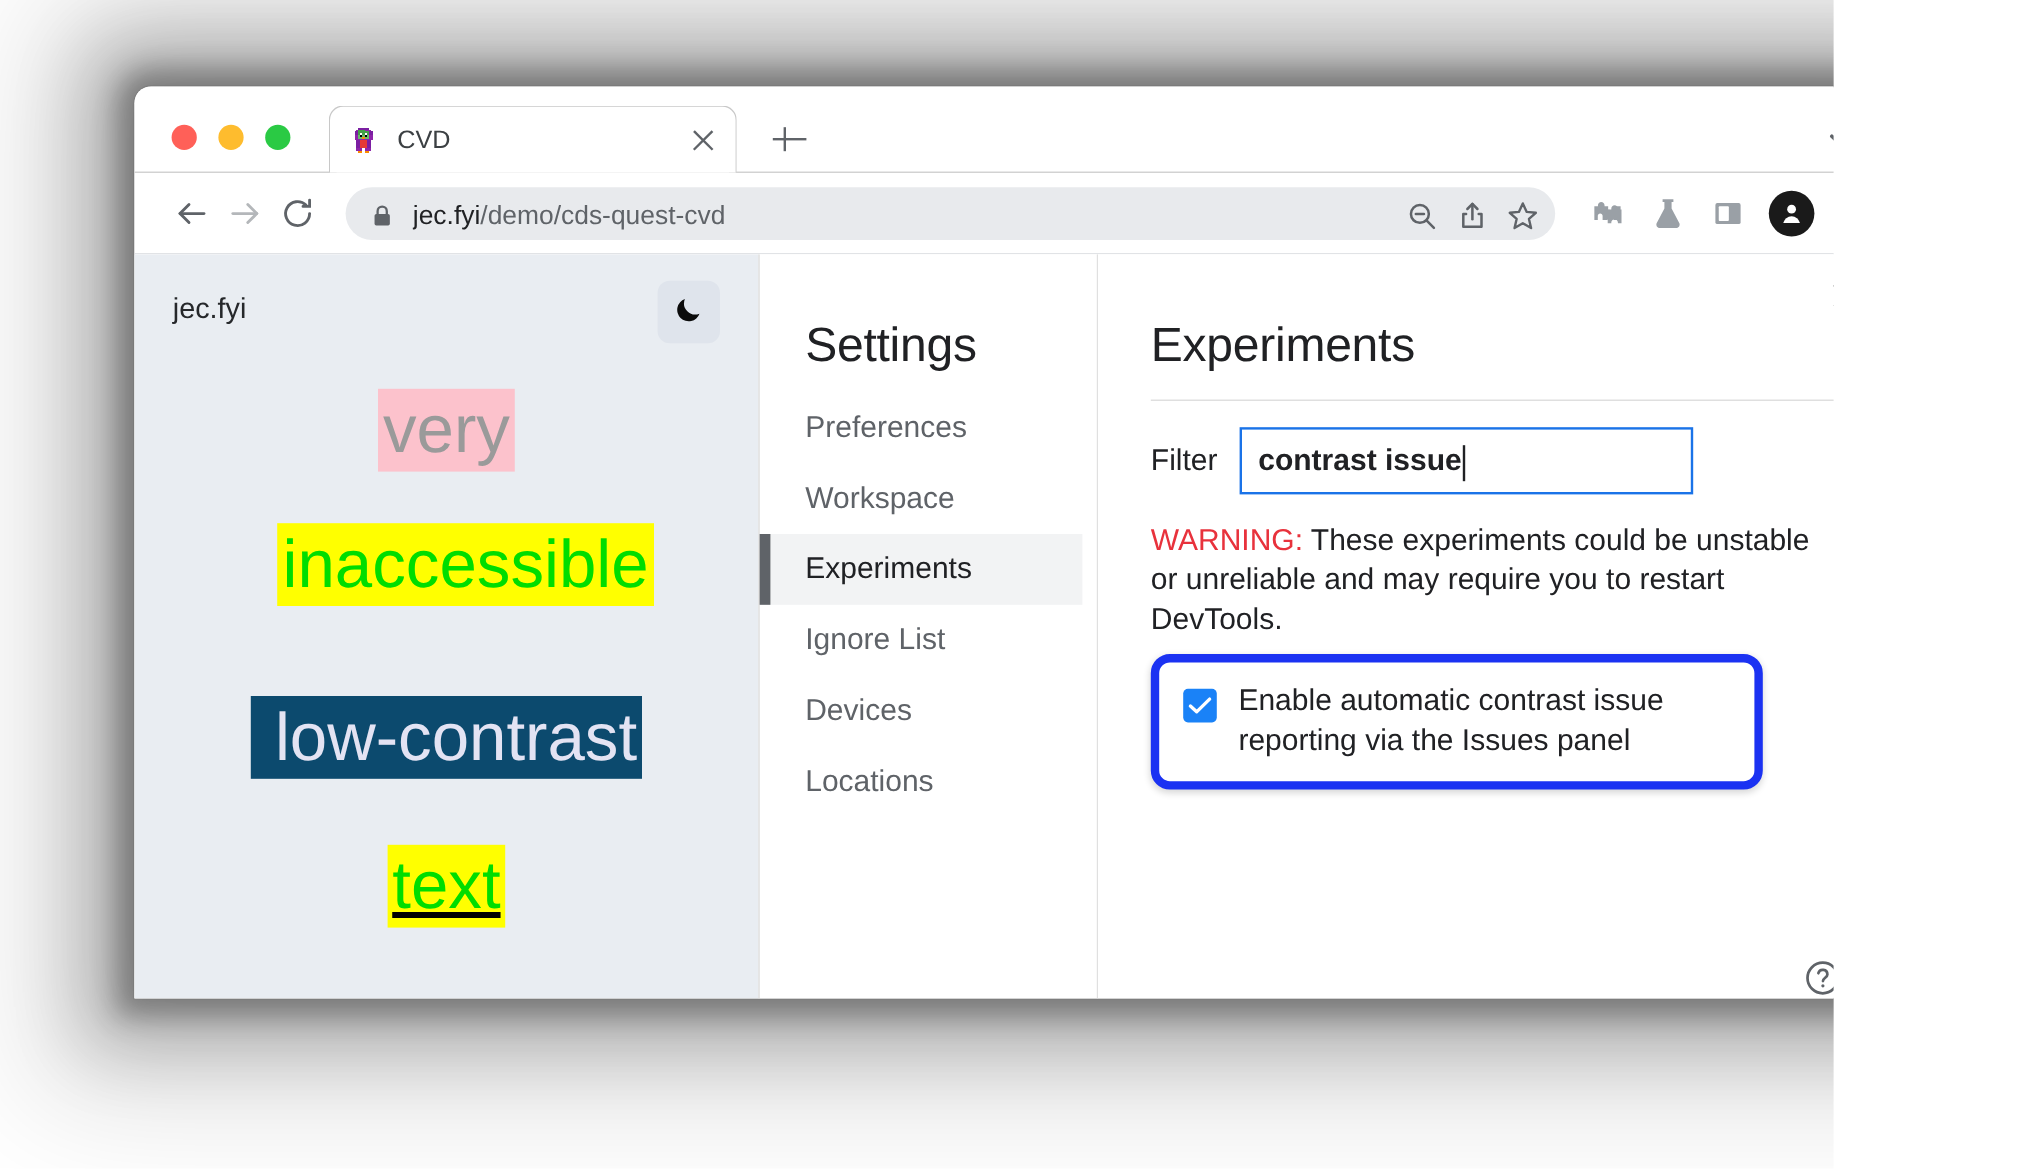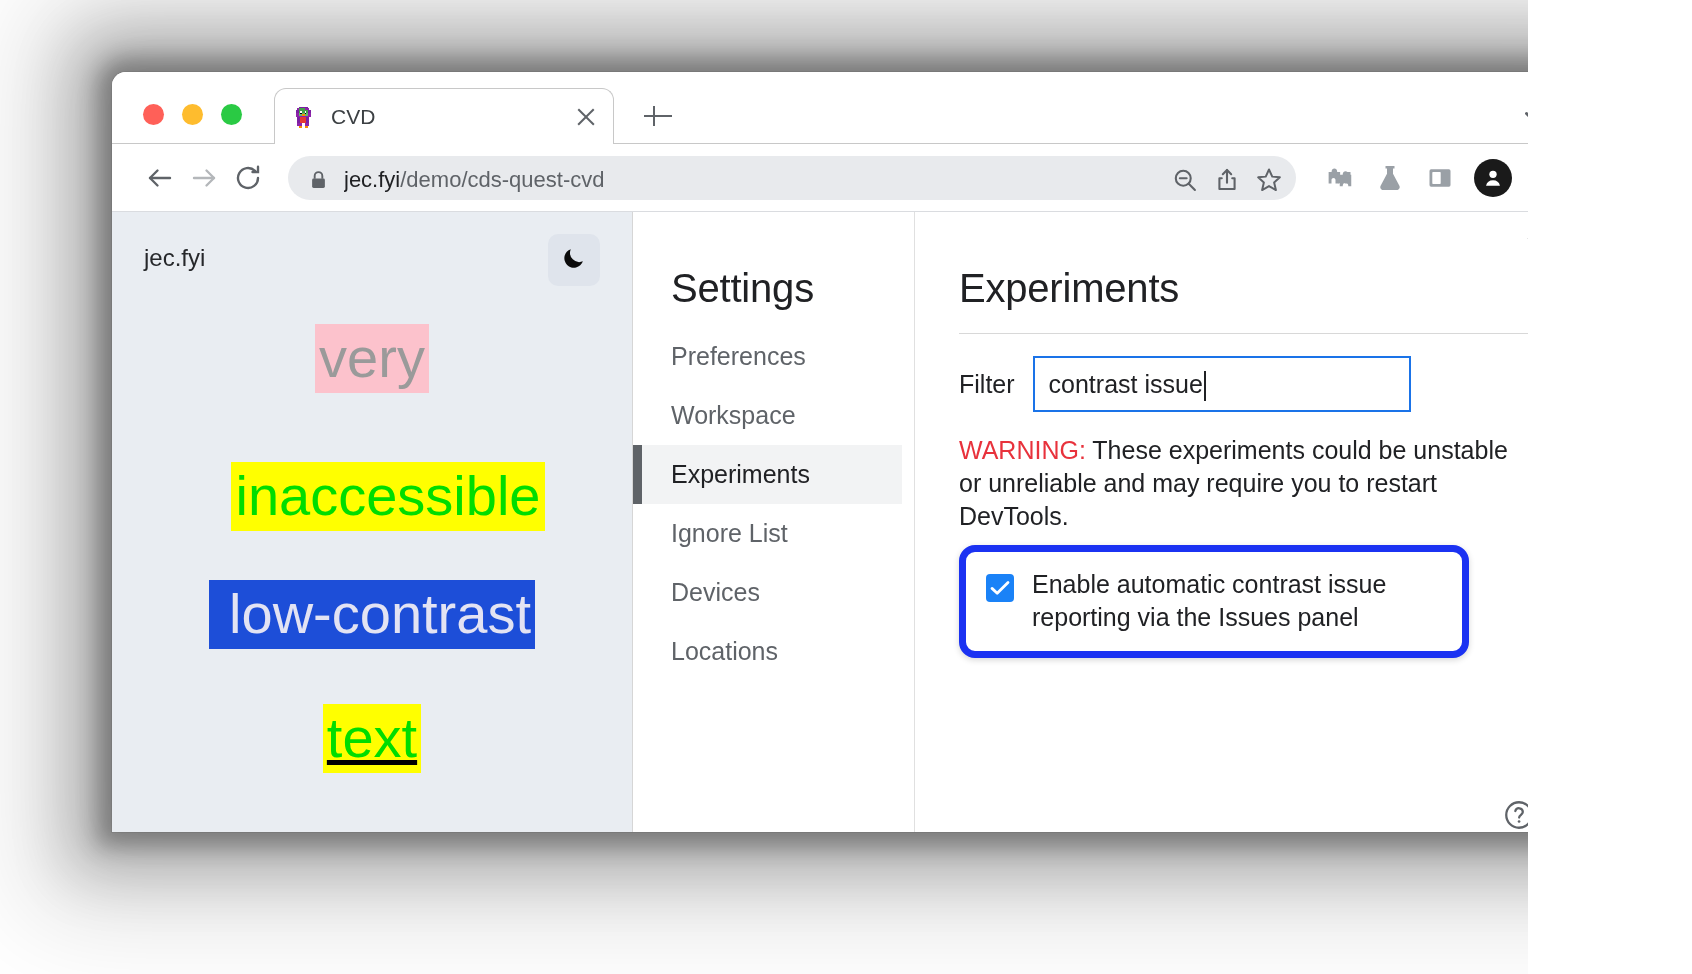--- a/index.html
+++ b/index.html
@@ -259,21 +259,21 @@
   }
   .swatch {
     font-size: 56px;
     font-weight: 500;
     line-height: 1.16;
     padding: 2px 4px;
     white-space: nowrap;
     text-align: right;
   }
   #sw-very  { top: 112px; }
-  #sw-inacc { top: 250px; padding-left: 32px; }
+  #sw-inacc { top: 224px; padding-left: 32px; }
   #sw-low   { top: 368px; }
   #sw-text  { top: 492px; text-decoration: underline; }
 
   
   #devtools {
     flex: 1 1 auto;
     background: #ffffff;
     border-left: 1px solid #d6d6d6;
     position: relative;
     display: flex;
@@ -358,20 +358,21 @@
   #filter-input-box {
     flex: 1 1 auto;
     max-width: 378px;
     height: 56px;
     border: 2px solid #1a73e8;
     background: #ffffff;
     display: flex;
     align-items: center;
     padding: 0 14px;
     cursor: text;
+    font-weight: bold;
   }
   #filter-value {
     font-size: 25px;
     color: #202124;
     white-space: nowrap;
   }
   .caret {
     display: inline-block;
     width: 2px;
     height: 30px;
@@ -567,21 +568,21 @@
           </span>
         </div>
 
         <div class="swatch-wrap" id="sw-very">
           <span class="swatch" style="background:#fcc2cc;color:#9a9a9a;">very</span>
         </div>
         <div class="swatch-wrap" id="sw-inacc">
           <span class="swatch" style="background:#ffff00;color:#00dd00;">inaccessible</span>
         </div>
         <div class="swatch-wrap" id="sw-low">
-          <span class="swatch" style="background:#1d4ed8;color:#e3e3f3;padding-left:20px;">low-contrast</span>
+          <span class="swatch" style="background:#0c4a6e;color:#e3e3f3;padding-left:20px;">low-contrast</span>
         </div>
         <div class="swatch-wrap" id="sw-text">
           <span class="swatch" style="background:#ffff00;color:#00dd00;">text</span>
         </div>
       </div>
 
       <div id="devtools">
 
         <div id="dt-close"></div>
 

